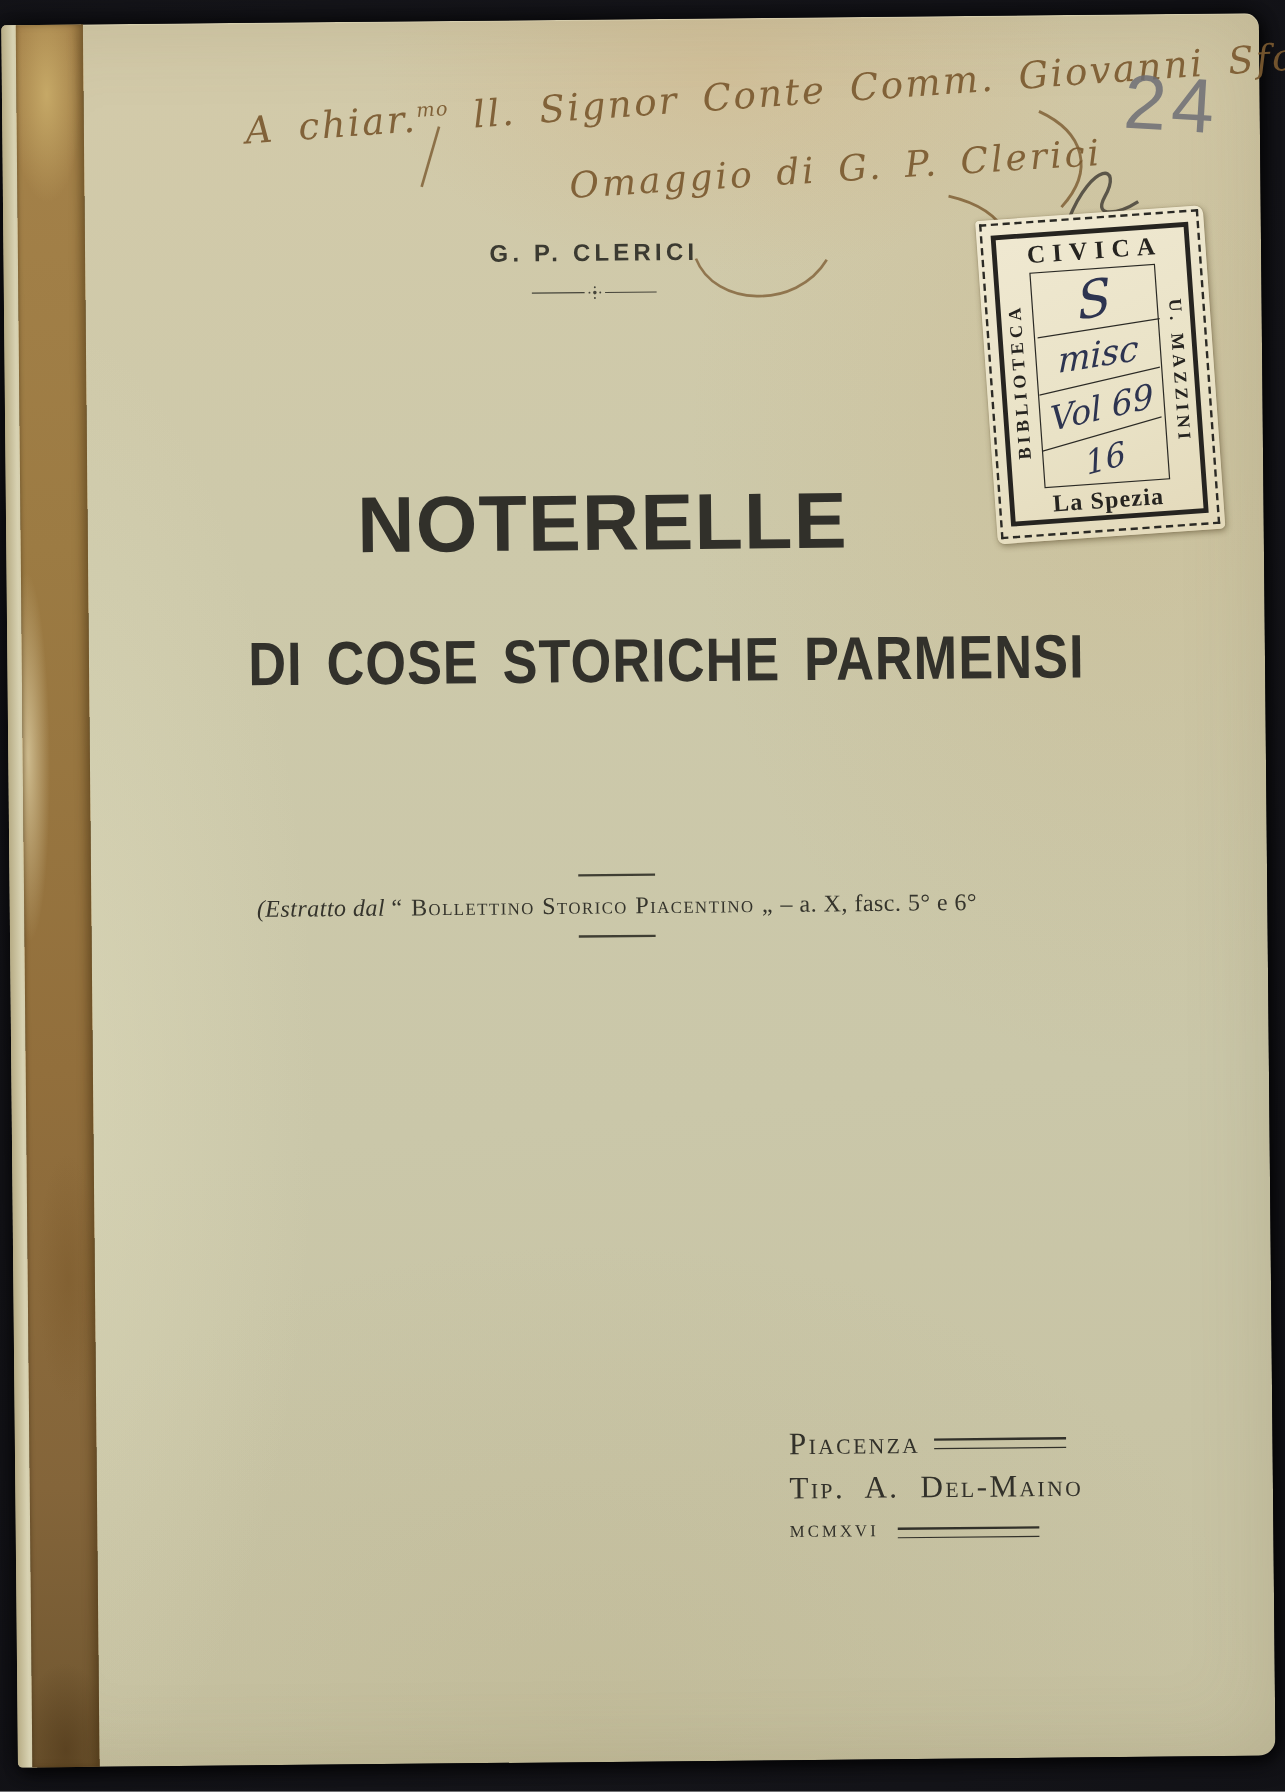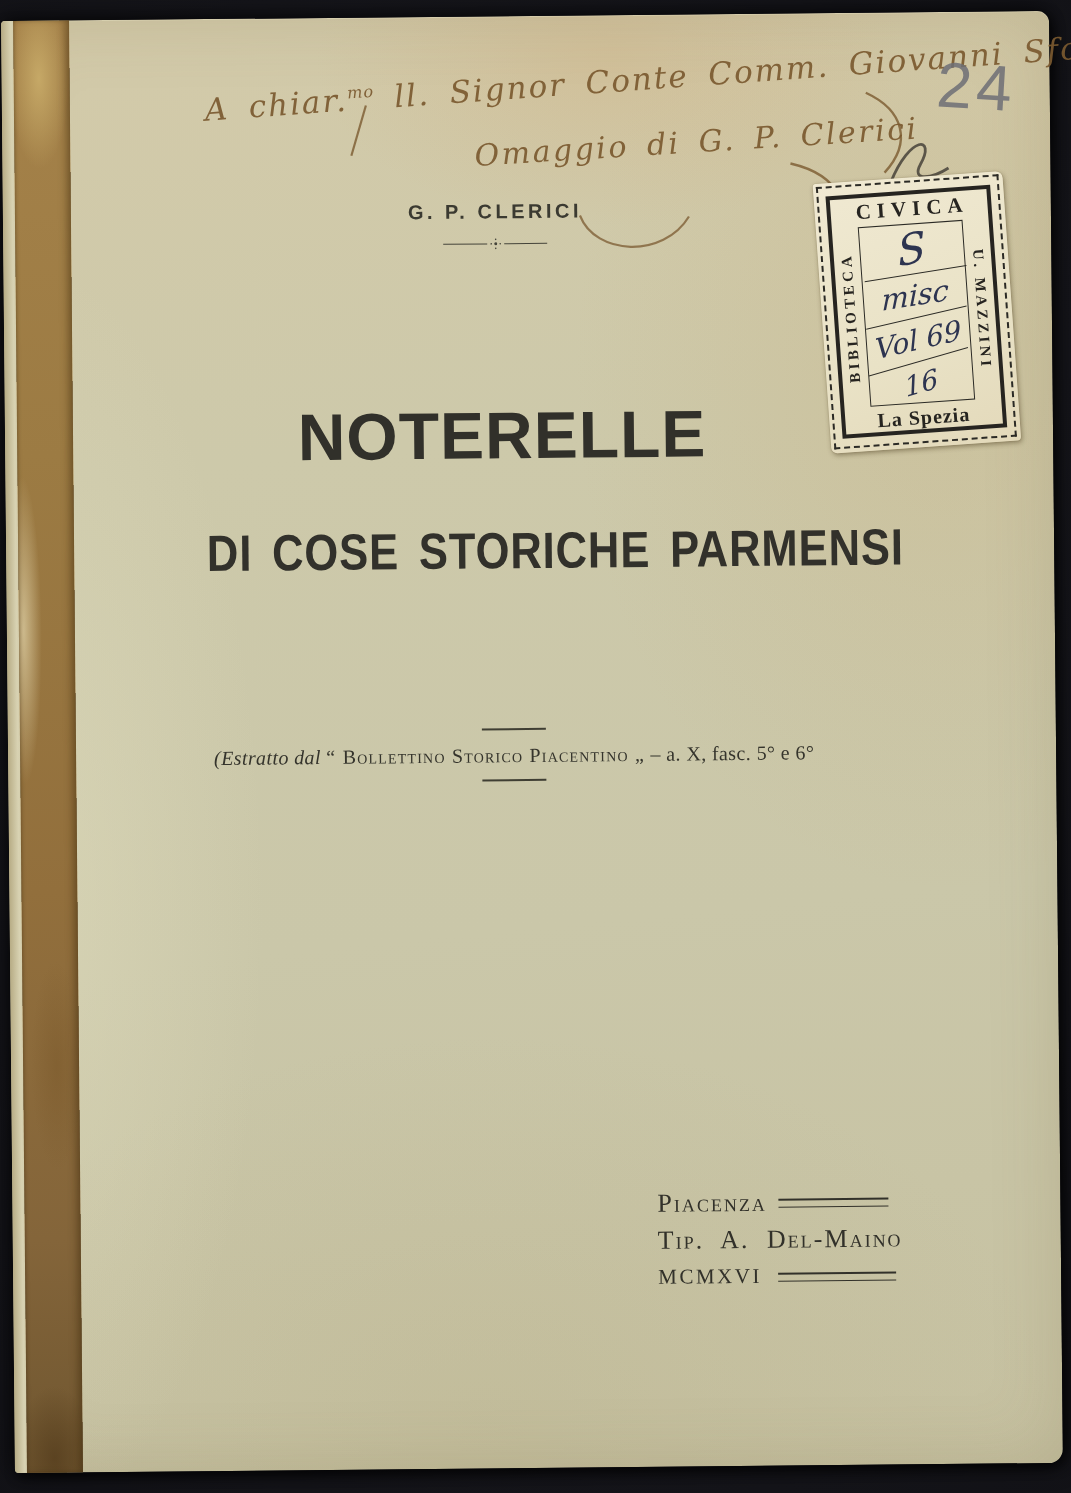--- a/index.html
+++ b/index.html
@@ -86,21 +86,21 @@
   .extract-text{
     margin:14px 0 12px;font-size:20px;color:#35342c;white-space:nowrap;letter-spacing:.4px;
   }
   .extract-text .it{font-style:italic;}
   .extract-text .sc{font-variant:small-caps;letter-spacing:1.2px;}
   
   .imprint{position:absolute;left:645px;top:1170px;color:#32312a;}
   .imp-row{display:flex;align-items:center;height:37px;white-space:nowrap;}
   .imp-text{font-variant:small-caps;font-size:26px;letter-spacing:2px;}
   .imp-printer{word-spacing:9px;}
-  .imp-year{font-variant:normal;font-size:21px;letter-spacing:2.5px;}
+  .imp-year{font-variant:normal;font-size:14px;letter-spacing:2.5px;}
   .drule{height:6px;border-top:2px solid #32312a;border-bottom:1.5px solid #32312a;margin-left:12px;margin-top:2px;}
   .drule-city{width:110px;}
   .drule-year{width:118px;margin-left:16px;}
   
   .stamp{
     position:absolute;left:818px;top:165px;width:190px;height:270px;
     transform:rotate(-3.5deg);
     background:linear-gradient(160deg,#f0e9d2,#e9e2c6 60%,#e3d9ba);
     border-radius:3px 7px 4px 6px;
     box-shadow:1px 2px 5px rgba(60,45,15,.45), 0 0 1px rgba(60,45,15,.4);

